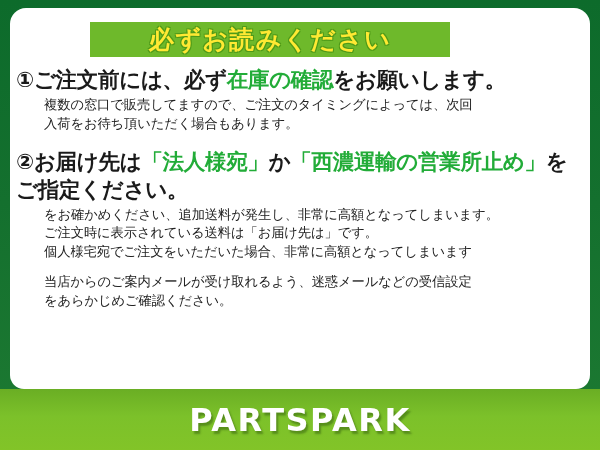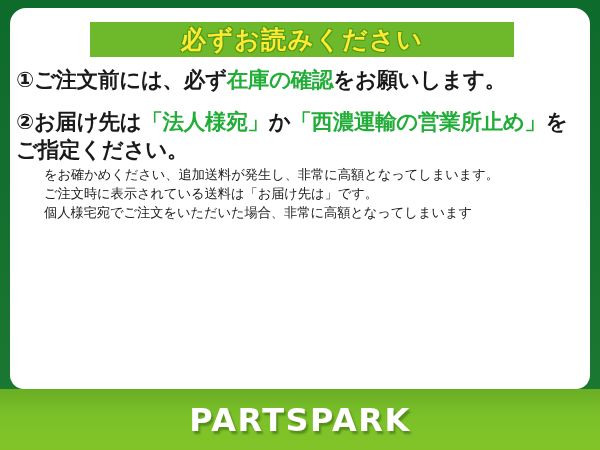--- a/index.html
+++ b/index.html
@@ -34,21 +34,21 @@
     background: #ffffff;
     border-radius: 16px 16px 14px 14px;
     padding: 0;
   }
 
   
   #header-band {
     position: absolute;
     left: 80px;
     top: 14px;
-    width: 424px;
+    width: 360px;
     height: 35px;
     background: #6eb92b;
     display: flex;
     align-items: center;
     justify-content: center;
   }
   #header-title {
     color: #ffe933;
     font-size: 25px;
     font-weight: bold;
@@ -143,34 +143,42 @@
     <div id="header-band">
       <span id="header-title">必ずお読みください</span>
     </div>
 
     <div id="items">
 
       <div class="notice-item" id="item-1">
         <div class="item-heading">
           <span class="marker">①</span><span>ご注文前には、必ず</span><span class="hl">在庫の確認</span><span>をお願いします。</span>
         </div>
+        <div class="item-detail">
+          <div>複数の窓口で販売してますので、ご注文のタイミングによっては、次回</div>
+          <div>入荷をお待ち頂いただく場合もあります。</div>
+        </div>
       </div>
 
       <div class="notice-item" id="item-2">
         <div class="item-heading wrapped">
           <span class="marker">②</span><span>お届け先は</span><span class="hl">「法人様宛」</span><span>か</span><span class="hl">「西濃運輸の営業所止め」</span><span>をご指定ください。</span>
         </div>
         <div class="item-detail">
           <div>をお確かめください、追加送料が発生し、非常に高額となってしまいます。</div>
           <div>ご注文時に表示されている送料は「お届け先は」です。</div>
           <div>個人様宅宛でご注文をいただいた場合、非常に高額となってしまいます</div>
         </div>
       </div>
 
       <div class="notice-item" id="item-3">
+        <div class="item-detail">
+          <div>当店からのご案内メールが受け取れるよう、迷惑メールなどの受信設定</div>
+          <div>をあらかじめご確認ください。</div>
+        </div>
       </div>
 
     </div>
 
   </div>
 
   <div id="footer-band">
     <span id="brand-wordmark">PARTSPARK</span>
   </div>
 

